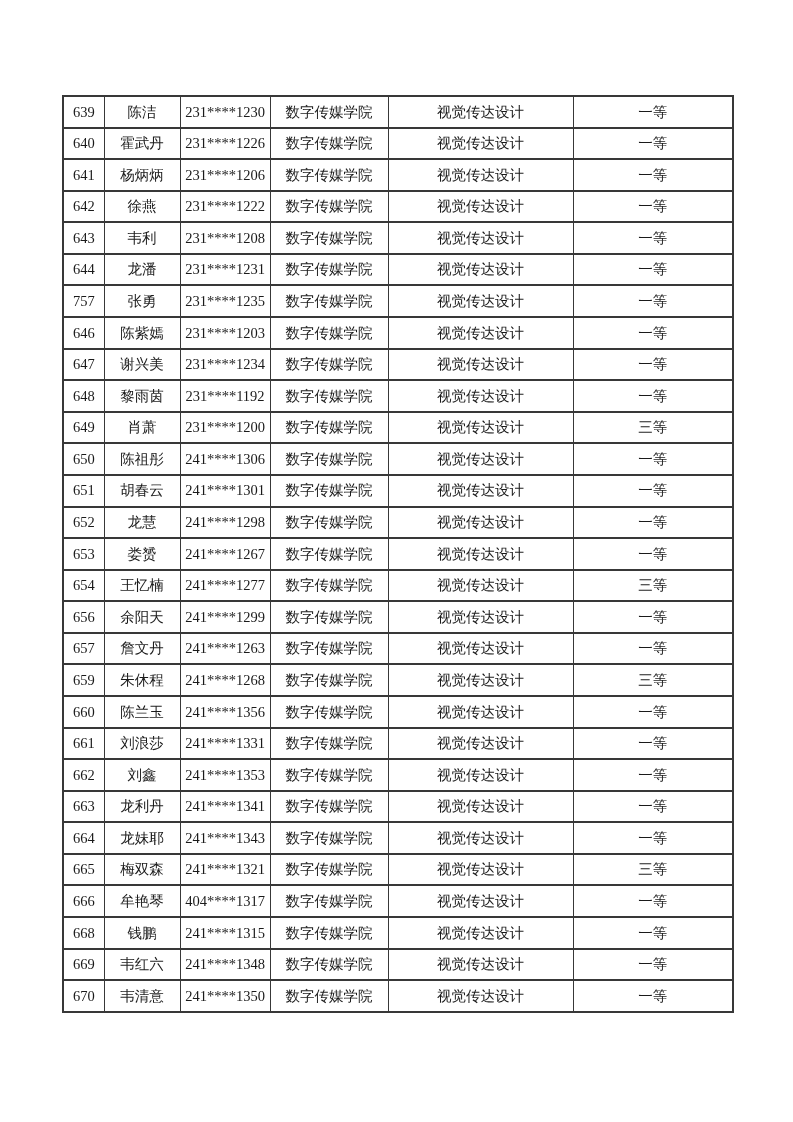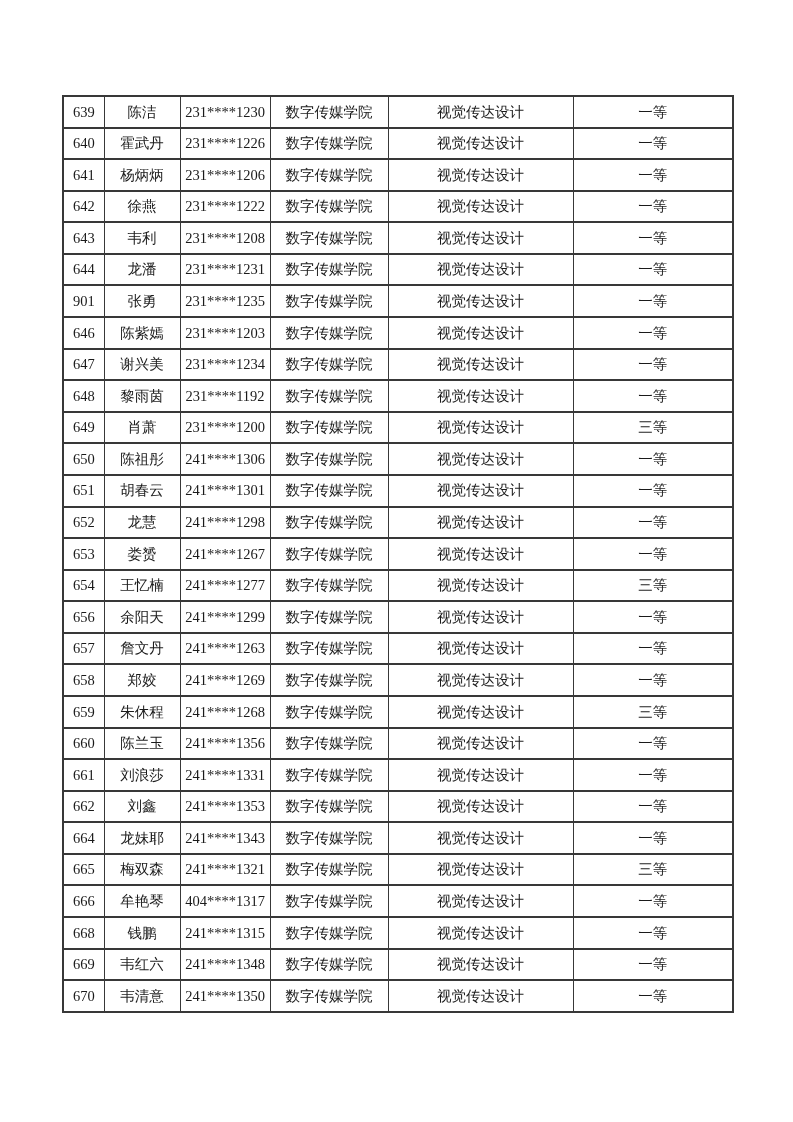--- a/index.html
+++ b/index.html
@@ -115,21 +115,21 @@
   <tr>
     <td>644</td>
     <td>龙潘</td>
     <td>231****1231</td>
     <td>数字传媒学院</td>
     <td>视觉传达设计</td>
     <td>一等</td>
   </tr>
 
   <tr>
-    <td>901</td>
+    <td>757</td>
     <td>张勇</td>
     <td>231****1235</td>
     <td>数字传媒学院</td>
     <td>视觉传达设计</td>
     <td>一等</td>
   </tr>
 
   <tr>
     <td>646</td>
     <td>陈紫嫣</td>
@@ -223,28 +223,20 @@
 
   <tr>
     <td>657</td>
     <td>詹文丹</td>
     <td>241****1263</td>
     <td>数字传媒学院</td>
     <td>视觉传达设计</td>
     <td>一等</td>
   </tr>
 
-  <tr>
-    <td>658</td>
-    <td>郑姣</td>
-    <td>241****1269</td>
-    <td>数字传媒学院</td>
-    <td>视觉传达设计</td>
-    <td>一等</td>
-  </tr>
 
   <tr>
     <td>659</td>
     <td>朱休程</td>
     <td>241****1268</td>
     <td>数字传媒学院</td>
     <td>视觉传达设计</td>
     <td>三等</td>
   </tr>
 
@@ -268,20 +260,28 @@
 
   <tr>
     <td>662</td>
     <td>刘鑫</td>
     <td>241****1353</td>
     <td>数字传媒学院</td>
     <td>视觉传达设计</td>
     <td>一等</td>
   </tr>
 
+  <tr>
+    <td>663</td>
+    <td>龙利丹</td>
+    <td>241****1341</td>
+    <td>数字传媒学院</td>
+    <td>视觉传达设计</td>
+    <td>一等</td>
+  </tr>
 
   <tr>
     <td>664</td>
     <td>龙妹耶</td>
     <td>241****1343</td>
     <td>数字传媒学院</td>
     <td>视觉传达设计</td>
     <td>一等</td>
   </tr>
 

